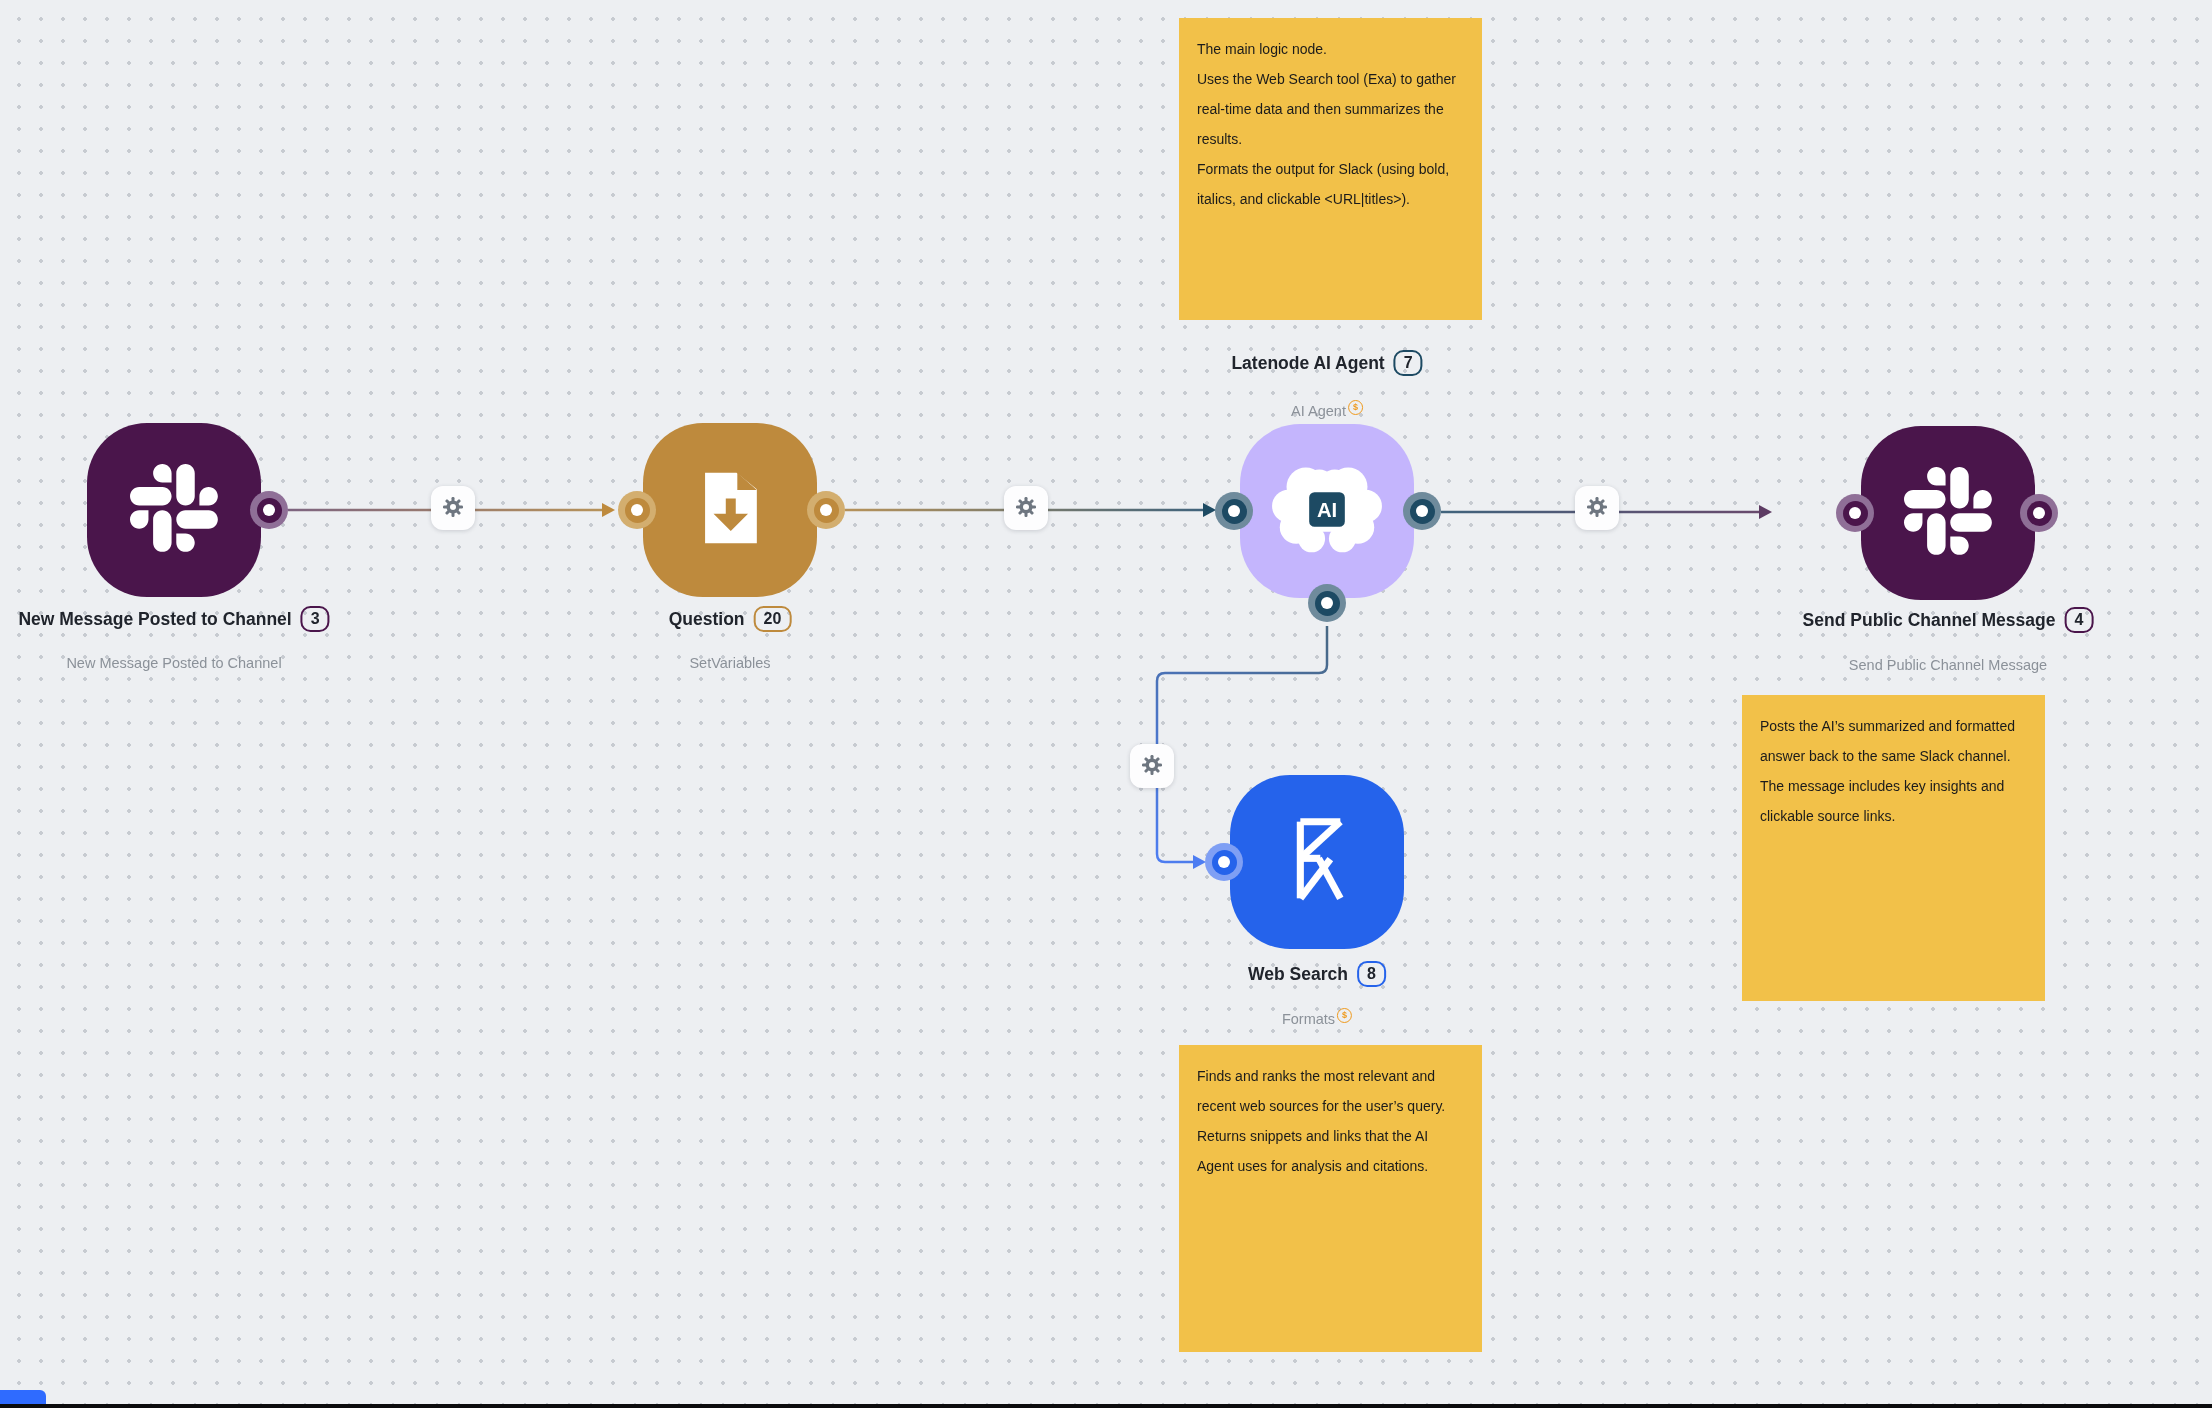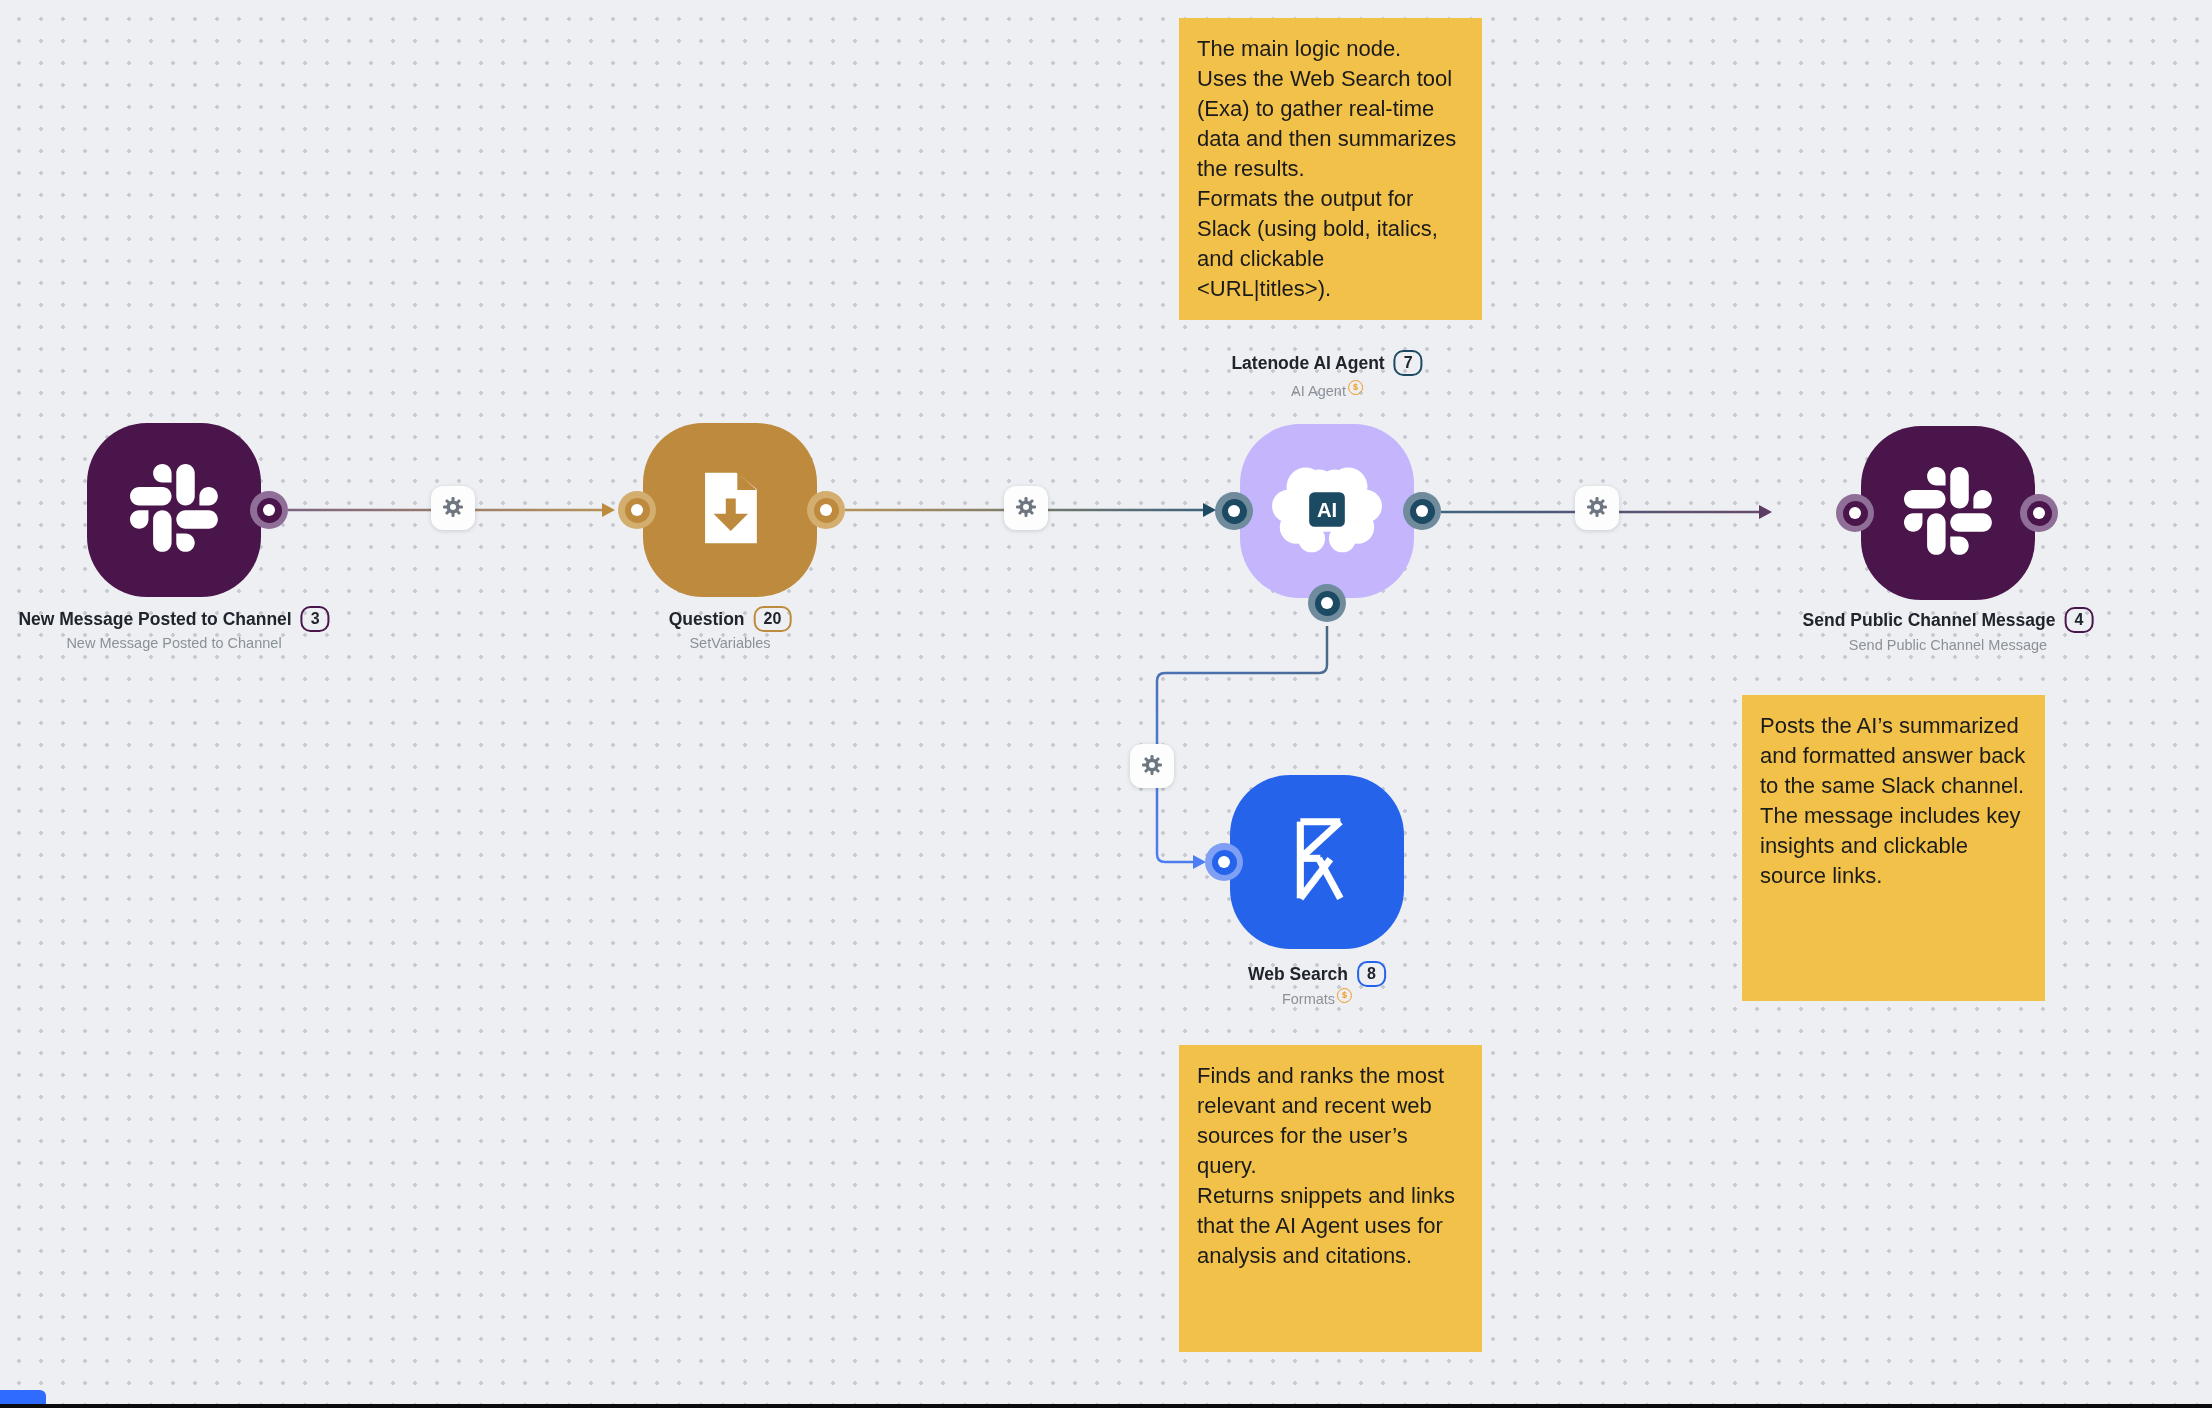--- a/index.html
+++ b/index.html
@@ -29,32 +29,32 @@
     position:absolute;left:87px;transform:translateX(-50%);
     display:flex;align-items:center;gap:9px;white-space:nowrap;z-index:4;
   }
   .node-title{font-size:17.5px;font-weight:700;color:#20242c;}
   .node-badge{
     border:2.5px solid var(--c);border-radius:10px;padding:1px 8px;
     font-size:16px;font-weight:700;color:#20242c;line-height:20px;
   }
   .node-subtitle{
     position:absolute;left:87px;transform:translateX(-50%);
-    font-size:14.5px;color:#8b9199;white-space:nowrap;z-index:4;
+    font-size:14.5px;color:#8b9199;white-space:nowrap;z-index:4;margin-top:20px;
   }
   .cost{
     display:inline-flex;align-items:center;justify-content:center;
     width:13px;height:13px;border:1.5px solid #ef9a1d;border-radius:50%;
     color:#ef9a1d;font-size:9px;font-weight:700;margin-left:2px;
     position:relative;top:-6px;vertical-align:baseline;
   }
   .note{
     position:absolute;width:303px;box-sizing:border-box;z-index:2;
     background:#F2C149;color:#1b1b1b;
-    padding:16px 18px;font-size:22px;line-height:30px;white-space:pre-line;
+    padding:16px 18px;font-size:14px;line-height:30px;white-space:pre-line;
   }
   .gear-btn{
     position:absolute;width:44px;height:44px;border-radius:12px;background:#fdfdfe;
     box-shadow:0 1px 4px rgba(40,45,60,.18);display:flex;align-items:center;justify-content:center;
     z-index:3;border:0;padding:0;cursor:pointer;
   }
   .corner-button{
     position:absolute;left:0;top:1390px;width:46px;height:18px;
     background:#2f6bff;border-radius:0 6px 0 0;z-index:5;border:0;padding:0;
   }

